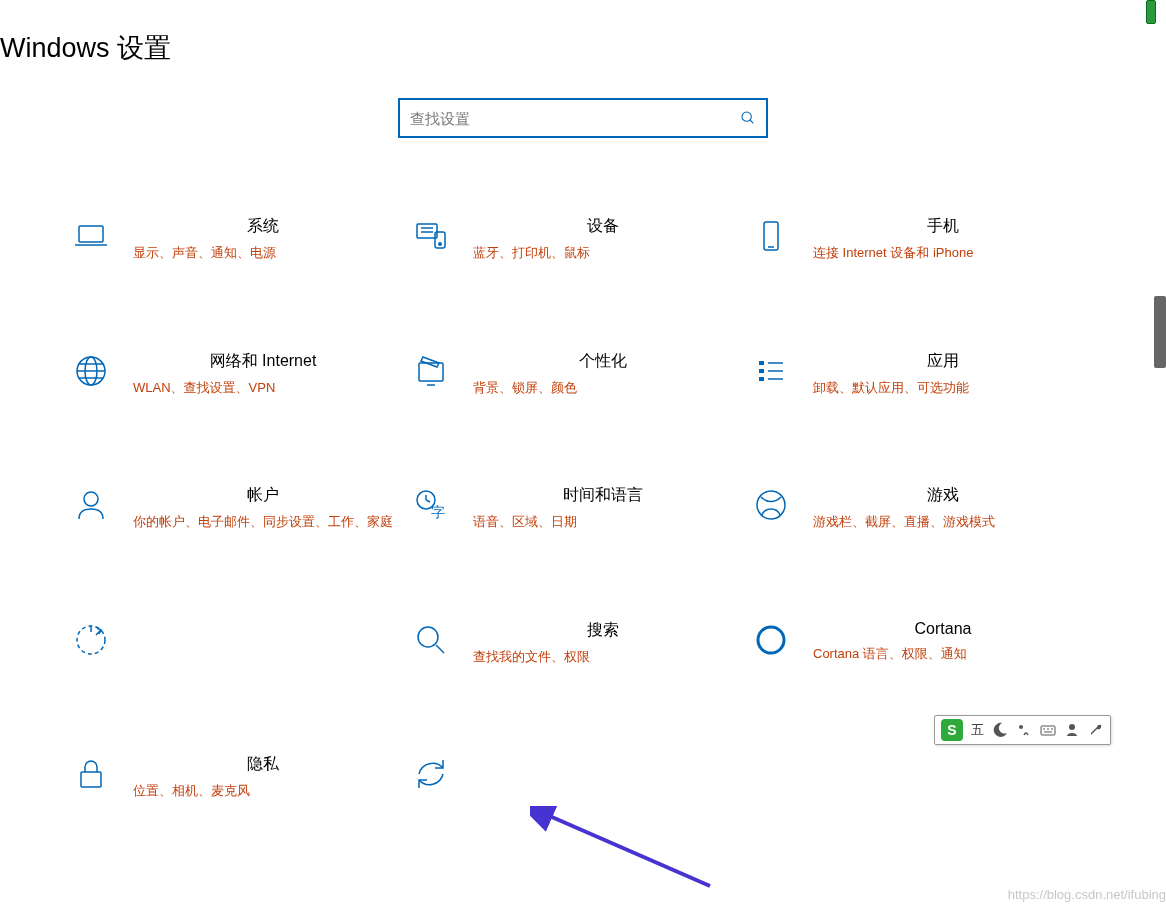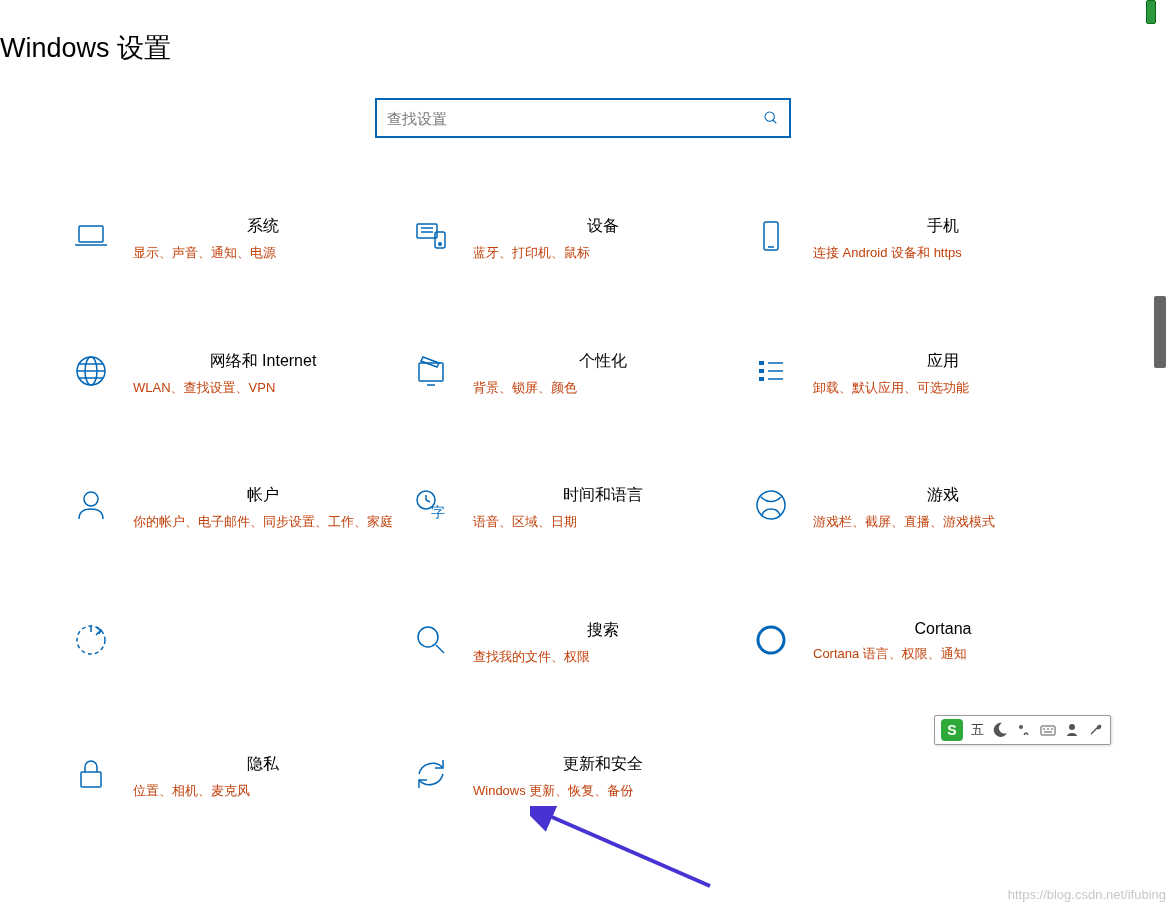--- a/index.html
+++ b/index.html
@@ -19,21 +19,21 @@
       font-size: 27px;
       font-weight: 300;
       color: #000;
     }
     .search-wrap {
       display: flex;
       justify-content: center;
       margin-top: 32px;
     }
     .search-box {
-      width: 416px;
+      width: 370px;
       height: 40px;
       border: 2px solid #0067b8;
       display: flex;
       align-items: center;
       padding: 6px 10px;
     }
     .search-input {
       flex: 1;
       border: none;
       outline: none;
@@ -202,21 +202,21 @@
 
   <div class="tile">
     <span class="icon">
       <svg viewBox="0 0 36 36">
           <rect x="11" y="4" width="14" height="28" rx="2"></rect>
           <line x1="15" y1="29" x2="21" y2="29"></line>
         </svg>
     </span>
     <div class="text">
       <div class="t-title">手机</div>
-      <div class="t-desc">连接 Android 设备和 https</div>
+      <div class="t-desc">连接 Internet 设备和 iPhone</div>
     </div>
   </div>
 
   <div class="tile">
     <span class="icon">
       <svg viewBox="0 0 36 36">
           <circle cx="18" cy="18" r="14"></circle>
           <ellipse cx="18" cy="18" rx="6" ry="14"></ellipse>
           <line x1="4" y1="18" x2="32" y2="18"></line>
           <line x1="6" y1="11" x2="30" y2="11"></line>
@@ -352,24 +352,20 @@
 
   <div class="tile">
     <span class="icon">
       <svg viewBox="0 0 36 36">
           <path d="M30 12 A14 14 0 0 0 6 18"></path>
           <polyline points="30,4 30,12 22,12"></polyline>
           <path d="M6 24 A14 14 0 0 0 30 18"></path>
           <polyline points="6,32 6,24 14,24"></polyline>
         </svg>
     </span>
-    <div class="text">
-      <div class="t-title">更新和安全</div>
-      <div class="t-desc">Windows 更新、恢复、备份</div>
-    </div>
   </div>
 
 </div>
 
 <div class="ime-bar">
   <div class="ime-logo">S</div>
   <span class="ime-item">五</span>
   <svg class="ime-ico" viewBox="0 0 16 16">
       <path d="M10 1 A7 7 0 1 0 15 11 A5 5 0 0 1 10 1" fill="#555"></path>
     </svg>

